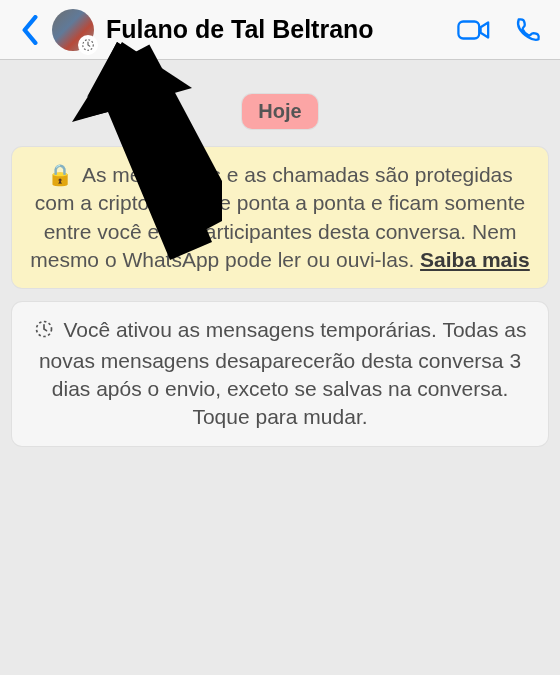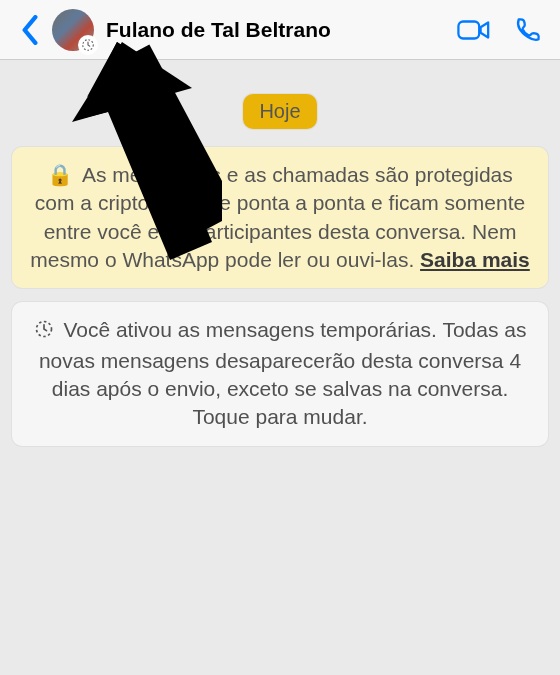--- a/index.html
+++ b/index.html
@@ -41,21 +41,21 @@
     bottom: -4px;
     width: 20px;
     height: 20px;
     border-radius: 50%;
     background: #fff;
     display: flex;
     align-items: center;
     justify-content: center;
   }
   .contact-name {
-    font-size: 21px;
+    font-size: 25px;
     font-weight: 700;
     margin-left: 12px;
     flex: 1;
     color: #000;
     white-space: nowrap;
     overflow: hidden;
     text-overflow: ellipsis;
   }
   .header-actions {
     display: flex;
@@ -74,25 +74,25 @@
     padding: 10px 12px;
     height: calc(100% - 60px);
     overflow: hidden;
   }
   .date-chip-row {
     display: flex;
     justify-content: center;
     margin: 24px 0 18px;
   }
   .date-chip {
-    background: #eab308;
+    background: #fca5a5;
     border-radius: 10px;
     padding: 6px 16px;
     font-size: 20px;
-    font-weight: 400;
+    font-weight: 700;
     color: #555;
     box-shadow: 0 0 0 1px rgba(0,0,0,0.05);
   }
   .card {
     border-radius: 10px;
     padding: 14px 18px;
     margin-bottom: 14px;
     font-size: 21px;
     line-height: 1.35;
     text-align: center;
@@ -157,21 +157,21 @@
     <span>As mensagens e as chamadas são protegidas com a criptografia de ponta a ponta e ficam somente entre você e os participantes desta conversa. Nem mesmo o WhatsApp pode ler ou ouvi-las. </span><span class="bold">Saiba mais</span>
   </div>
 
   <div class="card white">
     <span style="margin-right:4px; display:inline-block; vertical-align:-2px;">
       <svg width="20" height="20" viewBox="0 0 24 24" fill="none">
         <circle cx="12" cy="12" r="9" stroke="#555" stroke-width="2" stroke-dasharray="3 3" fill="none"></circle>
         <path d="M12 7 V12 L15 14" stroke="#555" stroke-width="2" stroke-linecap="round" fill="none"></path>
       </svg>
     </span>
-    <span>Você ativou as mensagens temporárias. Todas as novas mensagens desaparecerão desta conversa 4 dias após o envio, exceto se salvas na conversa. Toque para mudar.</span>
+    <span>Você ativou as mensagens temporárias. Todas as novas mensagens desaparecerão desta conversa 3 dias após o envio, exceto se salvas na conversa. Toque para mudar.</span>
   </div>
 
 </div>
 
 <svg class="arrow-overlay" width="160" height="240" viewBox="0 0 160 240">
   <polygon points="55,0 85,20 70,30 140,160 110,175 40,45 25,55" fill="#000"></polygon>
   <polygon points="55,0 100,30 20,70" fill="#000"></polygon>
   <rect x="45" y="25" width="48" height="190" fill="#000" transform="rotate(-28 45 25)"></rect>
   <polygon points="40,0 110,46 -10,80" fill="#000" transform="translate(20,0)"></polygon>
 

